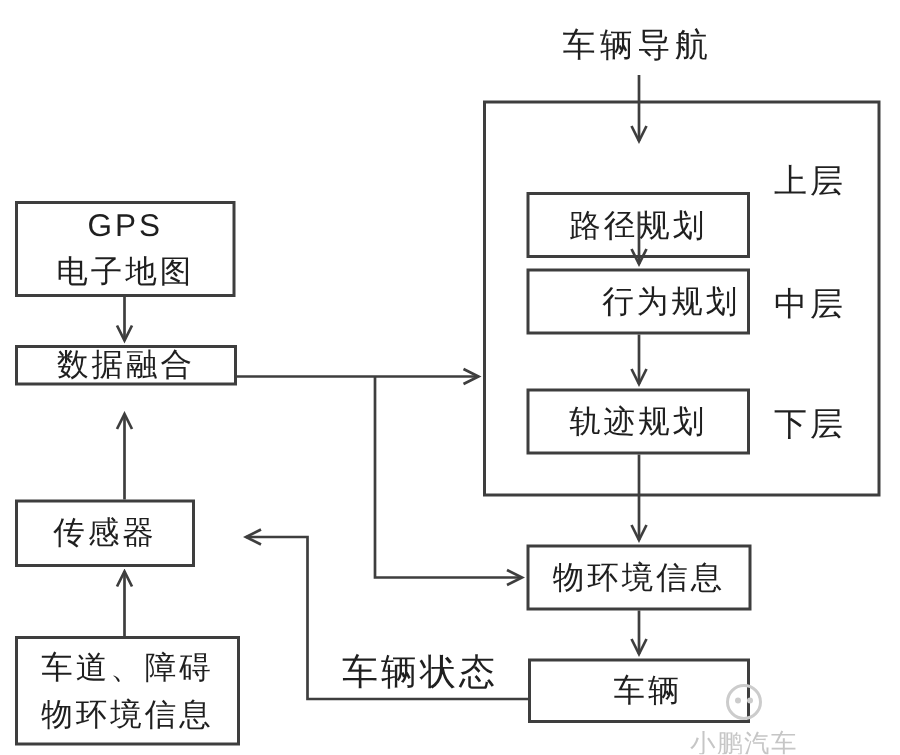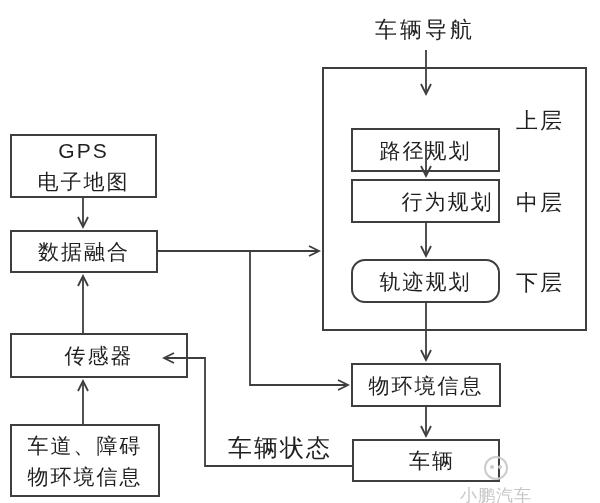--- a/index.html
+++ b/index.html
@@ -35,27 +35,27 @@
   .wm-logo::before{
     content:"";position:absolute;left:4px;top:7px;width:4px;height:4px;
     border-radius:50%;background:#cccccc;
   }
   .wm-logo::after{
     content:"";position:absolute;right:4px;top:7px;width:4px;height:4px;
     border-radius:50%;background:#cccccc;
   }
   
   #node-gps{left:10px;top:134px;width:147px;height:64px;}
-  #node-data-fusion{left:10px;top:230px;width:148px;height:43px;text-align:right;}
-  #node-sensor{left:10px;top:333px;width:178px;height:45px;}
+  #node-data-fusion{left:10px;top:230px;width:148px;height:27px;text-align:right;}
+  #node-sensor{left:10px;top:333px;width:120px;height:45px;}
   #node-environment{left:10px;top:424px;width:150px;height:73px;}
   #planning-container{left:322px;top:67px;width:265px;height:264px;}
   #node-path-planning{left:351px;top:97px;width:149px;height:44px;margin-top:31px;}
   #node-behavior-planning{left:351px;top:179px;width:149px;height:44px;padding-left:44px;}
-  #node-trajectory-planning{left:351px;top:259px;width:149px;height:44px;border-radius:14px;}
+  #node-trajectory-planning{left:351px;top:259px;width:149px;height:44px;}
   #node-trajectory-tracking{left:351px;top:363px;width:150px;height:44px;}
   #node-vehicle{left:352px;top:439px;width:148px;height:43px;padding-left:12px;}
   #label-title{left:358px;top:15px;width:134px;}
   #label-upper{left:508px;top:106px;width:64px;}
   #label-middle{left:508px;top:188px;width:64px;}
   #label-lower{left:508px;top:268px;width:64px;}
   #label-vehicle-state{left:220px;top:432px;width:120px;}
   #watermark{left:460px;top:456px;flex-direction:column;}
 </style>
 </head>

